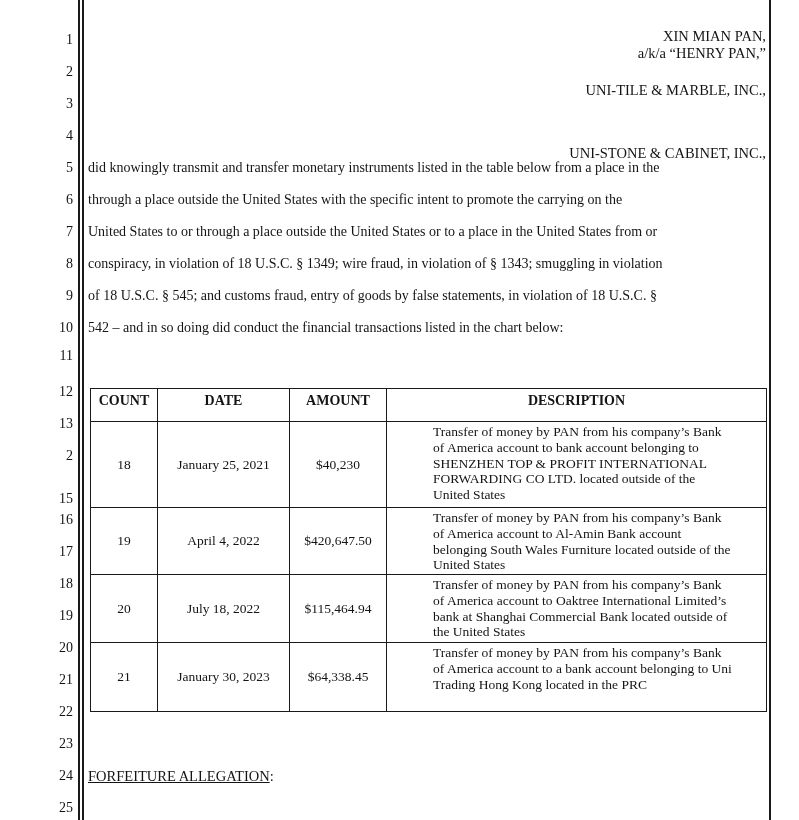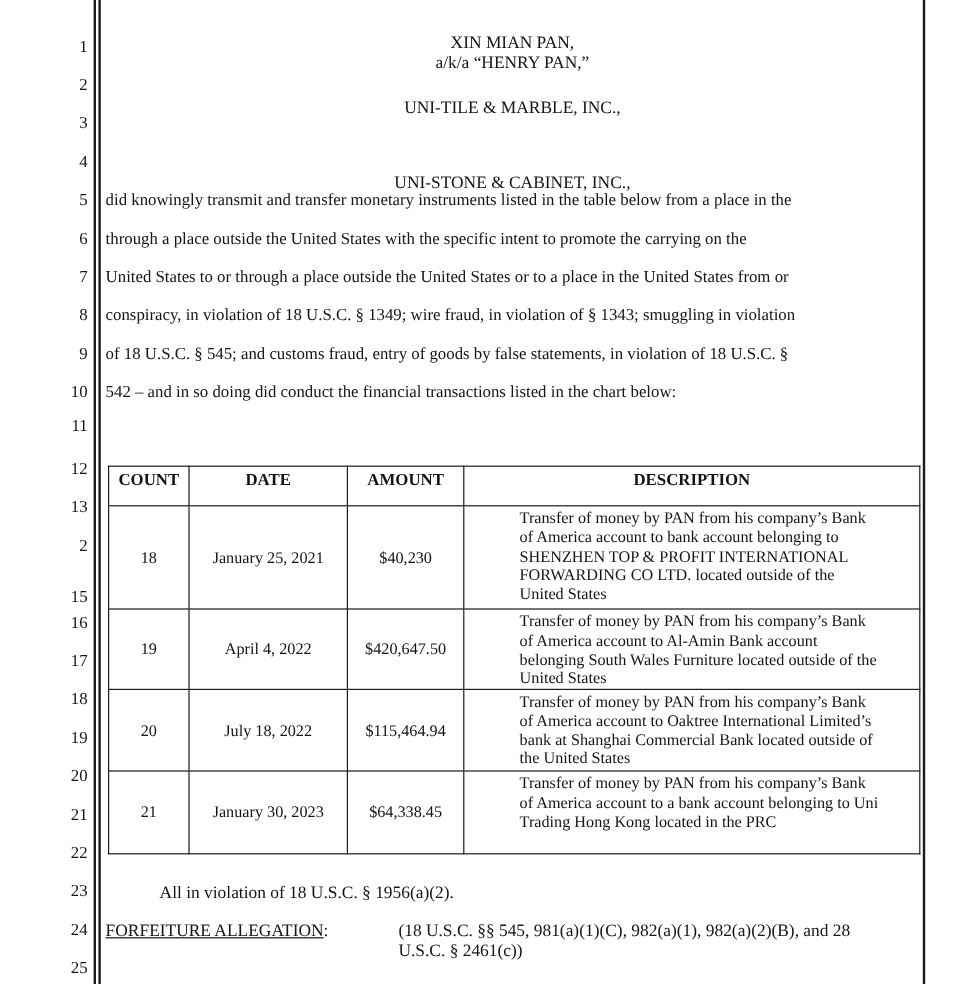--- a/index.html
+++ b/index.html
@@ -12,21 +12,21 @@
     position:absolute;left:78px;top:0;bottom:0;width:6px;box-sizing:border-box;
     border-left:2px solid #1a1a1a;border-right:2px solid #1a1a1a;
   }
   
   .rule-right{position:absolute;left:769px;top:0;bottom:0;width:2px;background:#1a1a1a;}
   
   .line-numbers{position:absolute;left:0;top:0;width:73px;height:100%;}
   .line-numbers .ln{position:absolute;right:0;font-size:14px;line-height:16px;text-align:right;}
   
   .caption{position:absolute;left:88px;top:0;width:678px;text-align:center;font-size:14.5px;}
-  .caption .cl{position:absolute;left:0;right:0;line-height:17px;}
+  .caption .cl{position:absolute;left:0;right:0;line-height:17px;text-align:right;}
   .caption .cl0{top:28px;}
   .caption .cl1{top:45px;}
   .caption .cl2{top:82px;}
   .caption .cl3{top:113px;margin-top:32px;}
   
   .body-par{position:absolute;left:88px;top:152px;width:680px;font-size:14px;}
   .body-par .bl{height:32px;line-height:32px;white-space:nowrap;}
   
   table.doc-table{
     position:absolute;left:90px;top:388px;width:676px;
@@ -157,24 +157,19 @@
           <td class="c-amount">$64,338.45</td>
           <td class="c-desc">
             <div class="dl">Transfer of money by PAN from his company’s Bank</div>
             <div class="dl">of America account to a bank account belonging to Uni</div>
             <div class="dl">Trading Hong Kong located in the PRC</div>
           </td>
         </tr>
       </tbody>
   </table>
 
-  <div class="violation">All in violation of 18 U.S.C. § 1956(a)(2).</div>
 
   <div class="forfeiture-label">
     <span class="u">FORFEITURE ALLEGATION</span><span>:</span>
   </div>
 
-  <div class="forfeiture-statute">
-    <div class="sl">(18 U.S.C. §§ 545, 981(a)(1)(C), 982(a)(1), 982(a)(2)(B), and 28</div>
-    <div class="sl">U.S.C. § 2461(c))</div>
-  </div>
 
 </div>
 
 </body></html>

